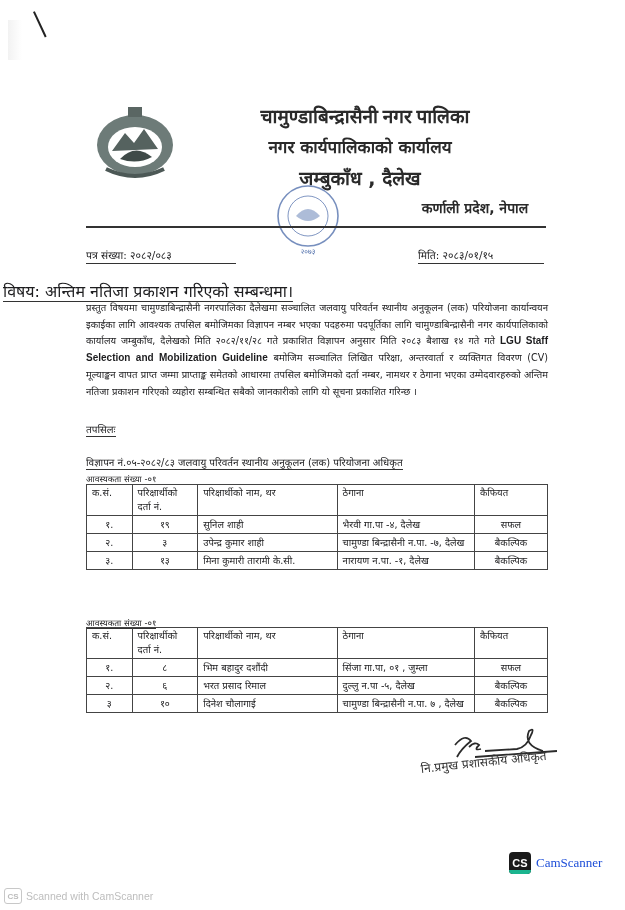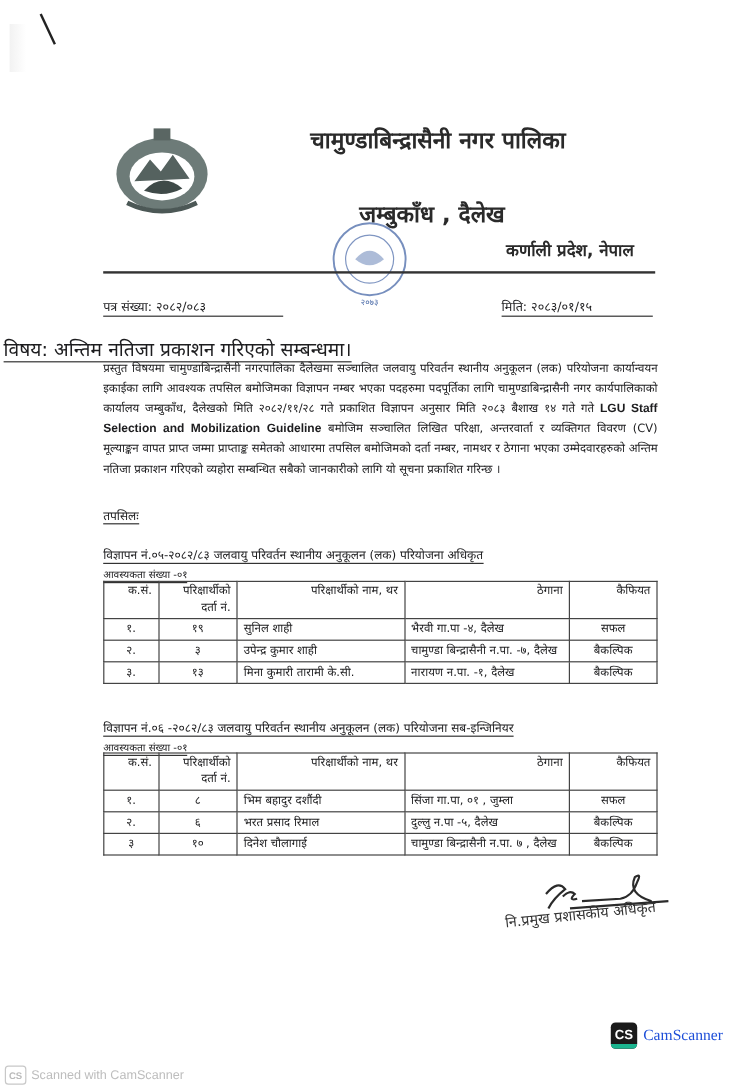--- a/index.html
+++ b/index.html
@@ -6,21 +6,21 @@
   body {
     width:625px; height:910px; background:#ffffff; position:relative; overflow:hidden;
     font-family:"DejaVu Sans", sans-serif; color:#1d1d1f;
   }
   .page { position:absolute; left:0; top:0; width:625px; height:910px; }
   .corner-mark { position:absolute; left:33px; top:12px; width:2px; height:28px; background:#222; transform:rotate(-25deg); transform-origin:top left; }
   .shadow-edge { position:absolute; left:8px; top:20px; width:14px; height:40px; background:linear-gradient(90deg,#f2f2f2,#ffffff); }
 
   .emblem { position:absolute; left:92px; top:103px; width:86px; height:78px; }
   .hdr-line { position:absolute; left:0; width:625px; text-align:center; font-weight:bold; color:#2a2a2a; }
-  .hdr-1 { top:103px; left:245px; width:240px; font-size:19px; text-align:center; }
+  .hdr-1 { top:103px; left:245px; width:240px; font-size:19px; text-align:center;font-family:Liberation Serif, serif; }
   .hdr-2 { top:135px; left:255px; width:210px; font-size:17px; text-align:center; }
   .hdr-3 { top:165px; left:285px; width:150px; font-size:19px; text-align:center; }
   .hdr-4 { top:198px; left:400px; width:150px; font-size:14px; text-align:center; }
   .stamp { position:absolute; left:272px; top:180px; width:72px; height:78px; }
   .rule { position:absolute; left:86px; width:460px; height:2px; background:#333; }
   .rule-1 { top:226px; }
 
   .ref-no { position:absolute; left:86px; top:248px; font-size:10.5px; border-bottom:1px solid #333; padding-bottom:1px; width:150px; }
   .date { position:absolute; left:418px; top:248px; font-size:10.5px; border-bottom:1px solid #333; padding-bottom:1px; width:126px; }
 
@@ -29,21 +29,21 @@
 
   .body-para { position:absolute; left:86px; top:300px; width:462px; font-size:9.6px; line-height:16.7px; text-align:justify; }
   .body-para b { font-family:"Liberation Sans", sans-serif; font-weight:bold; font-size:10px; }
   .tapasil { position:absolute; left:86px; top:422px; font-size:10px; border-bottom:1px solid #333; }
 
   .adv-title { position:absolute; left:86px; font-size:10px; border-bottom:1px solid #333; }
   .req-count { position:absolute; left:86px; font-size:8.5px; border-bottom:1px solid #333; }
 
   table.result { position:absolute; left:86px; width:462px; border-collapse:collapse; font-size:9.6px; }
   table.result td, table.result th { border:1px solid #444; padding:1px 5px; vertical-align:top; font-weight:normal; }
-  table.result th { text-align:right; line-height:14px; }
+  table.result th { text-align:left; line-height:14px; }
   table.result td.c { text-align:center; }
   table.result td { line-height:15px; }
   .col-sn { width:38px; } .col-reg { width:58px; } .col-name { width:149px; } .col-addr { width:148px; } .col-rem { width:69px; }
   td.mid { vertical-align:middle; }
 
   .sig { position:absolute; left:445px; top:727px; width:130px; height:40px; }
   .sig-title { position:absolute; left:420px; top:760px; font-size:12px; color:#333; transform:rotate(-6deg); transform-origin:left top; }
 
   .cs-badge { position:absolute; left:509px; top:852px; display:flex; align-items:center; gap:5px; }
   .cs-logo { width:22px; height:22px; background:#1a1a1a; border-radius:4px; color:#fff; font-family:"Liberation Sans", sans-serif; font-weight:bold; font-size:11px; display:flex; align-items:center; justify-content:center; position:relative; overflow:hidden; }
@@ -63,20 +63,21 @@
   <svg class="emblem" viewBox="0 0 86 78">
     <ellipse cx="43" cy="42" rx="38" ry="30" fill="#6d7b78"></ellipse>
     <ellipse cx="43" cy="44" rx="27" ry="20" fill="#ffffff"></ellipse>
     <path d="M20 48 L33 30 L42 40 L52 26 L66 46 Z" fill="#55625f"></path>
     <path d="M28 56 Q43 40 60 54 Q45 62 28 56 Z" fill="#3f4a48"></path>
     <rect x="36" y="4" width="14" height="10" fill="#5a6663"></rect>
     <path d="M14 66 Q43 80 72 66" stroke="#4c5856" stroke-width="4" fill="none"></path>
   </svg>
 
   <div class="hdr-line hdr-1">चामुण्डाबिन्द्रासैनी नगर पालिका</div>
+  <div class="hdr-line hdr-2">नगर कार्यपालिकाको कार्यालय</div>
   <div class="hdr-line hdr-3">जम्बुकाँध , दैलेख</div>
   <div class="hdr-line hdr-4">कर्णाली प्रदेश, नेपाल</div>
 
   <svg class="stamp" viewBox="0 0 72 78">
     <circle cx="36" cy="36" r="30" fill="none" stroke="#4a6aa8" stroke-width="1.6" opacity="0.75"></circle>
     <circle cx="36" cy="36" r="20" fill="none" stroke="#4a6aa8" stroke-width="1" opacity="0.7"></circle>
     <path d="M24 36 Q36 22 48 36 Q36 46 24 36Z" fill="#4a6aa8" opacity="0.45"></path>
     <text x="36" y="74" font-size="7" fill="#4a6aa8" text-anchor="middle" font-family="DejaVu Sans, sans-serif">२०७३</text>
   </svg>
 
@@ -124,21 +125,20 @@
     <tr>
       <td class="c">३.</td>
       <td class="c">१३</td>
       <td>मिना कुमारी तारामी के.सी.</td>
       <td>नारायण न.पा. -१, दैलेख</td>
       <td class="c">बैकल्पिक</td>
     </tr>
   </tbody>
     </table>
 
-  <div class="adv-title" style="top:599px;">विज्ञापन नं.०६ -२०८२/८३ जलवायु परिवर्तन स्थानीय अनुकूलन (लक) परियोजना सब-इन्जिनियर</div>
   <div class="req-count" style="top:617px;">आवस्यकता संख्या -०१</div>
 
   <table class="result" style="top:627px;">
     <tbody>
         <tr>
       <th class="col-sn">क.सं.</th>
       <th class="col-reg">परिक्षार्थीको दर्ता नं.</th>
       <th class="col-name">परिक्षार्थीको नाम, थर</th>
       <th class="col-addr">ठेगाना</th>
       <th class="col-rem">कैफियत</th>

